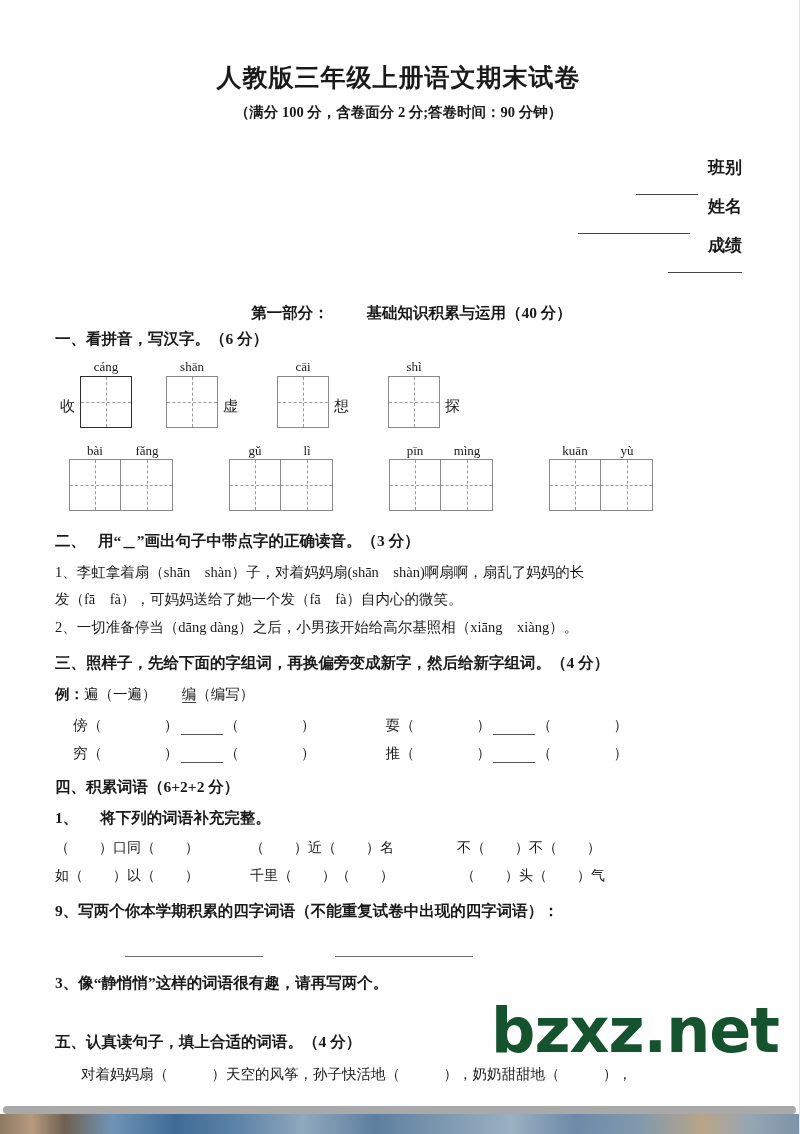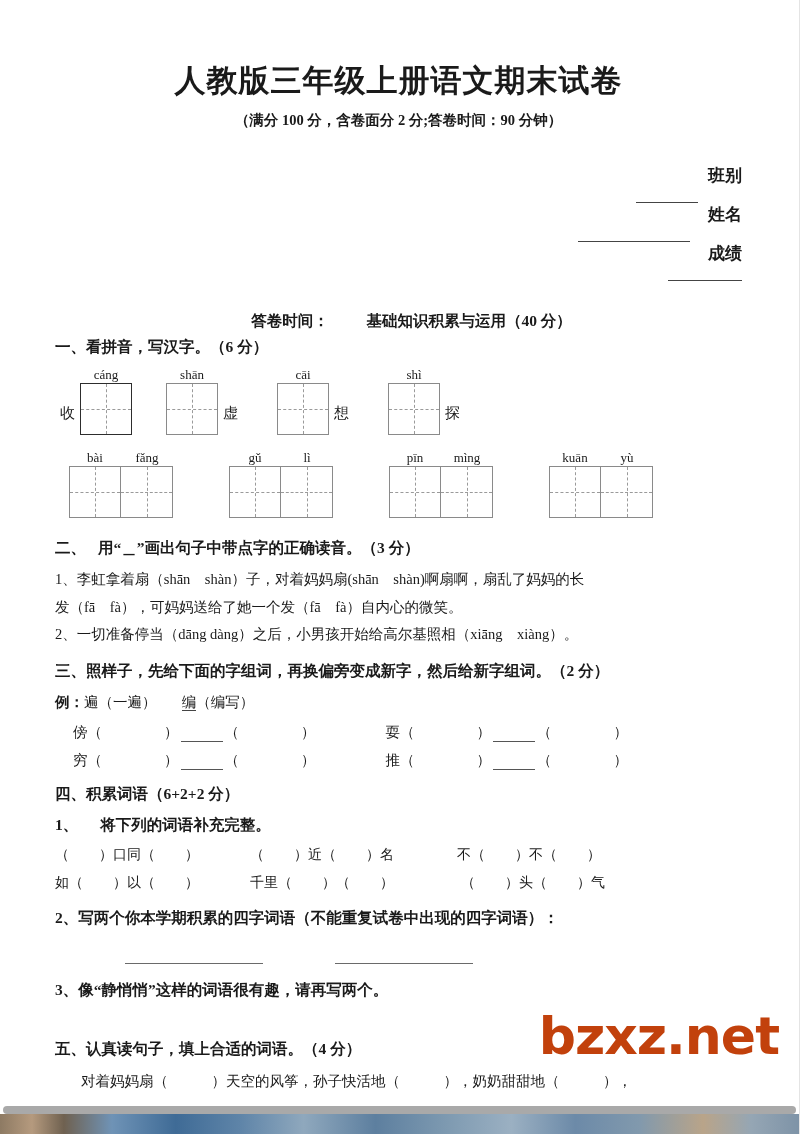--- a/index.html
+++ b/index.html
@@ -28,38 +28,38 @@
     height: 1104px;
     background: #fff;
     box-sizing: border-box;
   }
   .watermark {
     position: absolute;
     right: 18px;
     bottom: 42px;
     font-family: "DejaVu Sans", sans-serif;
     font-weight: bold;
-    font-size: 52px;
+    font-size: 62px;
     letter-spacing: -1px;
-    color: #c2410c;
+    color: #14532d;
     user-select: none;
     pointer-events: none;
     z-index: 0;
     line-height: 1;
   }
   .content {
     position: relative;
     z-index: 2;
     padding: 0 55px;
   }
 
   
   .doc-title {
     text-align: center;
-    font-size: 31px;
+    font-size: 25px;
     font-weight: bold;
     letter-spacing: 1px;
     margin: 62px 0 0 0;
     line-height: 1.25;
   }
   .doc-subtitle {
     text-align: center;
     font-size: 14.5px;
     font-weight: bold;
     margin: 10px 0 0 0;
@@ -254,21 +254,21 @@
       <div class="idrow">
         <span class="lbl">班别</span>
         <span class="blank-ul ul-sm"></span>
         <span class="lbl">姓名</span>
         <span class="blank-ul ul-lg"></span>
         <span class="lbl">成绩</span>
         <span class="blank-ul ul-md"></span>
       </div>
 
       <div class="part-head">
-        <span>答卷时间：</span>
+        <span>第一部分：</span>
         <span class="gap"></span>
         <span>基础知识积累与运用（40 分）</span>
       </div>
 
       <div class="sec-head">
         <span>一、</span><span>看拼音，写汉字。（6 分）</span>
       </div>
 
       <div class="tzg-row">
 
@@ -367,21 +367,21 @@
       </div>
 
       <div class="sec-head" style="margin-top:20px;">
         <span>二、</span><span class="sp"></span><span>用“＿”画出句子中带点字的正确读音。（3 分）</span>
       </div>
       <div class="line">1、李虹拿着扇（shān　shàn）子，对着妈妈扇(shān　shàn)啊扇啊，扇乱了妈妈的长</div>
       <div class="line" style="margin-top:4px;">发（fā　fà），可妈妈送给了她一个发（fā　fà）自内心的微笑。</div>
       <div class="line" style="margin-top:4px;">2、一切准备停当（dāng dàng）之后，小男孩开始给高尔基照相（xiāng　xiàng）。</div>
 
       <div class="sec-head" style="margin-top:14px;">
-        <span>三、</span><span>照样子，先给下面的字组词，再换偏旁变成新字，然后给新字组词。（2 分）</span>
+        <span>三、</span><span>照样子，先给下面的字组词，再换偏旁变成新字，然后给新字组词。（4 分）</span>
       </div>
 
       <div class="line" style="font-weight:bold;">
         <span>例：</span><span style="font-weight:normal;">遍（一遍）</span>
         <span style="display:inline-block;width:18px;"></span>
         <span style="font-weight:normal;border-bottom:1.2px solid #444;">编</span><span style="font-weight:normal;">（编写）</span>
       </div>
 
       <div class="wb-row">
         <span class="wb-cell"><span>傍</span>（<span class="paren-blank"></span>）</span>
@@ -420,21 +420,21 @@
       </div>
 
       <div class="idiom-row">
         <span>如（<span class="pb"></span>）以（<span class="pb"></span>）</span>
         <span class="pbw"></span>
         <span>千里（<span class="pb"></span>）（<span class="pb"></span>）</span>
         <span class="pbw" style="width:60px;"></span>
         <span>（<span class="pb"></span>）头（<span class="pb"></span>）气</span>
       </div>
 
-      <div class="sec-head" style="margin-top:16px;">2、写两个你本学期积累的四字词语（不能重复试卷中出现的四字词语）：</div>
+      <div class="sec-head" style="margin-top:16px;">9、写两个你本学期积累的四字词语（不能重复试卷中出现的四字词语）：</div>
 
       <div class="ans-lines">
         <span class="ans-line"></span>
         <span class="ans-gap"></span>
         <span class="ans-line"></span>
       </div>
 
       <div class="sec-head" style="margin-top:16px;">3、像“静悄悄”这样的词语很有趣，请再写两个。</div>
 
       <div class="sec-head" style="margin-top:38px;">

